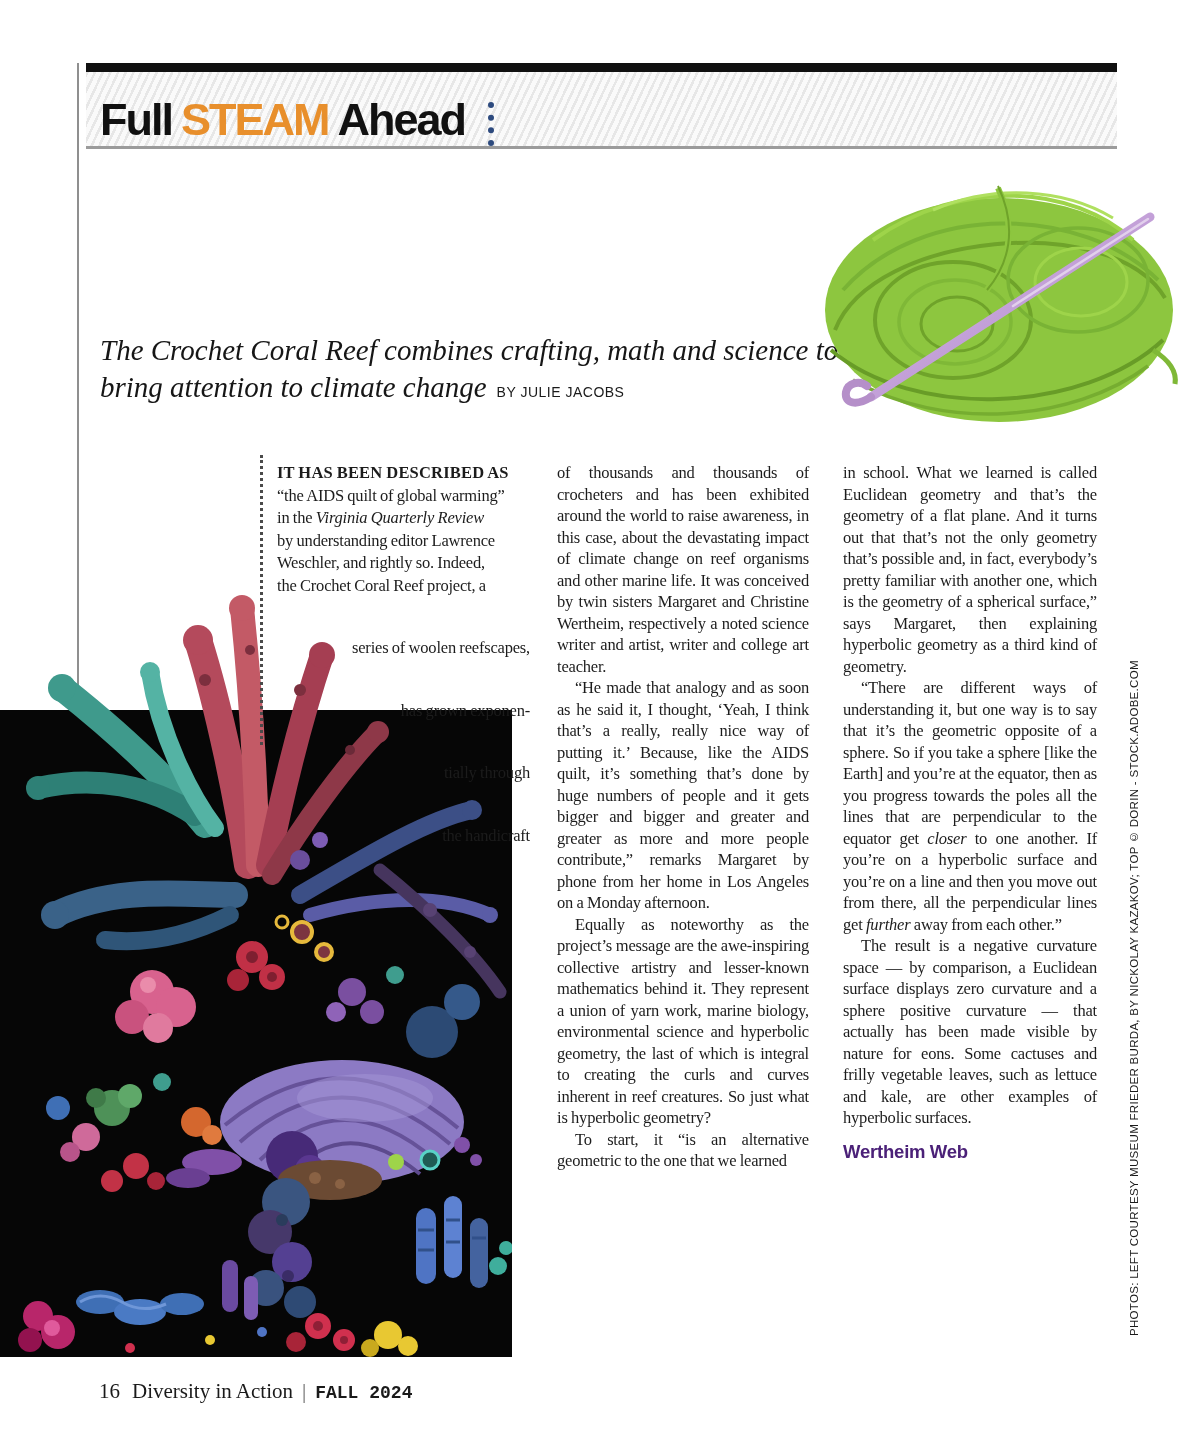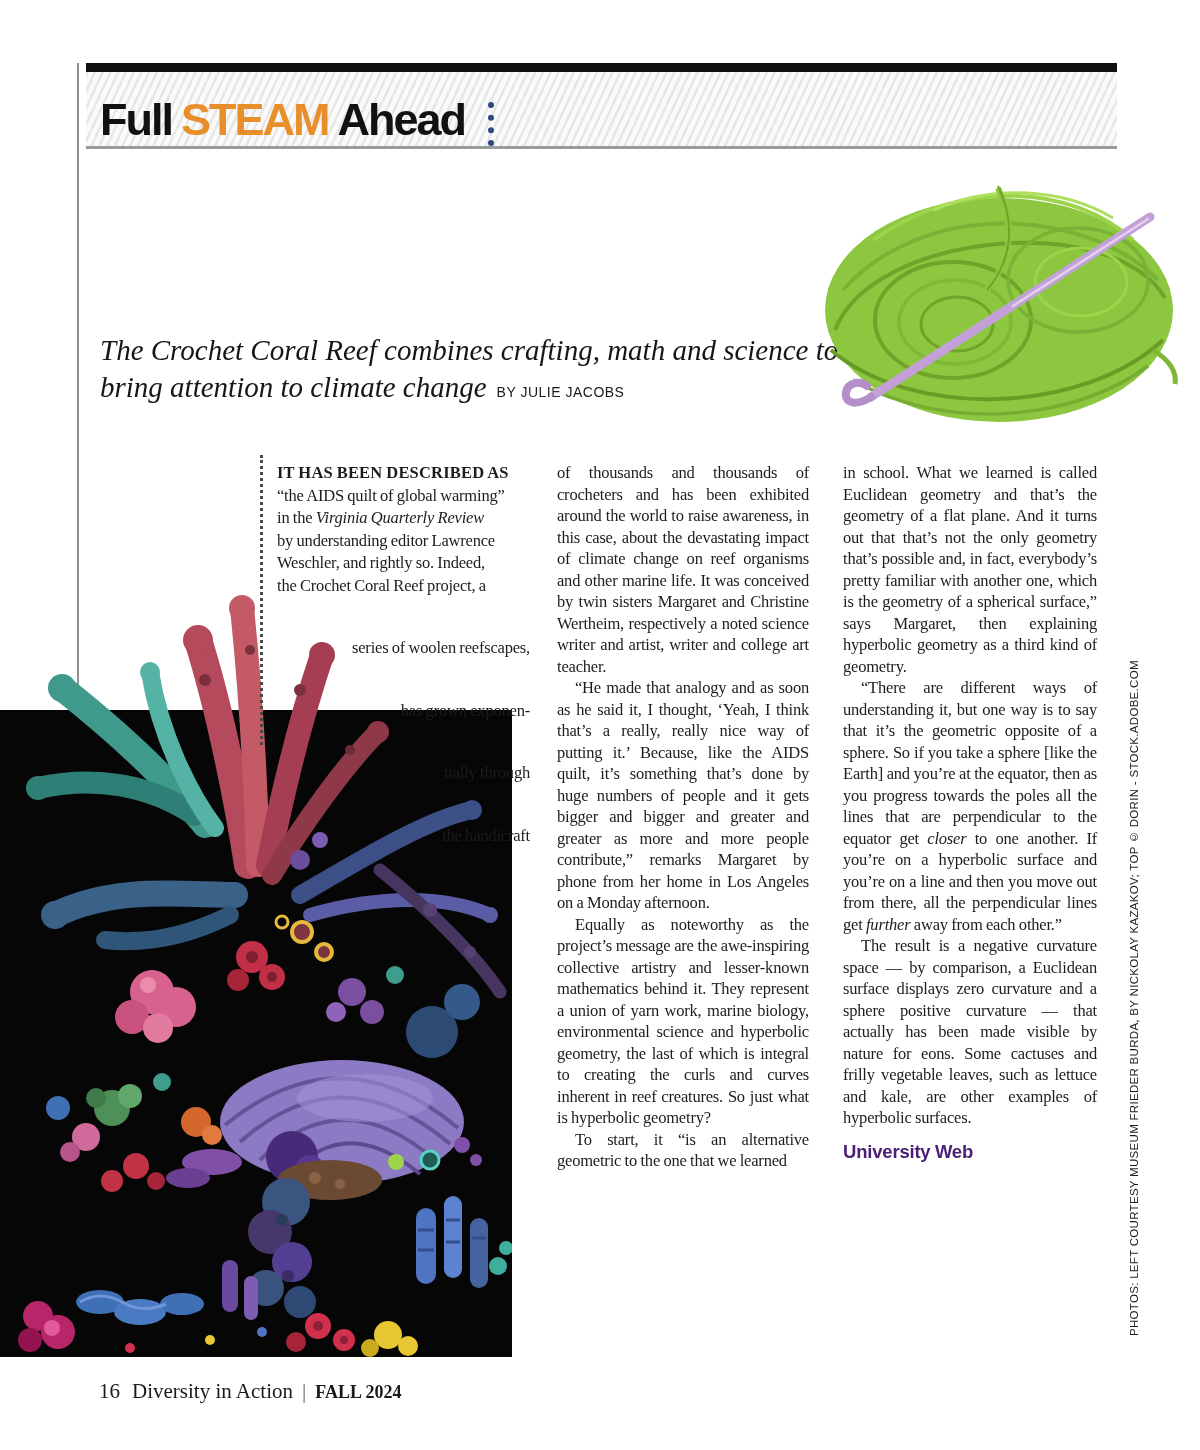--- a/index.html
+++ b/index.html
@@ -69,21 +69,21 @@
   
   .credit{position:absolute;left:1128px;top:722px;height:614px;
           writing-mode:vertical-rl;transform:rotate(180deg);
           font-family:"Liberation Sans",sans-serif;font-size:11.5px;letter-spacing:0.3px;
           color:#1a1a1a;white-space:nowrap;}
 
   
   .footer{position:absolute;left:99px;top:1379px;font-size:21px;color:#1a1a1a;}
   .footer .pg{font-weight:400;margin-right:12px;}
   .footer .sep{color:#666;margin:0 9px;font-weight:400;}
-  .footer .issue{font-family:Liberation Serif, serif;font-weight:700;font-size:18px;}
+  .footer .issue{font-family:Liberation Mono, monospace;font-weight:700;font-size:18px;}
 </style>
 </head>
 <body>
 
 <div id="page">
 
   <div class="page-rule"></div>
 
   <header class="banner">
     <div class="banner-bar"></div>
@@ -283,21 +283,21 @@
     <p>of thousands and thousands of crocheters and has been exhibited around the world to raise awareness, in this case, about the devastating impact of climate change on reef organisms and other marine life. It was conceived by twin sisters Margaret and Christine Wertheim, respectively a noted science writer and artist, writer and college art teacher.</p>
     <p class="ind">“He made that analogy and as soon as he said it, I thought, ‘Yeah, I think that’s a really, really nice way of putting it.’ Because, like the AIDS quilt, it’s something that’s done by huge numbers of people and it gets bigger and bigger and greater and greater as more and more people contribute,” remarks Margaret by phone from her home in Los Angeles on a Monday afternoon.</p>
     <p class="ind">Equally as noteworthy as the project’s message are the awe-inspiring collective artistry and lesser-known mathematics behind it. They represent a union of yarn work, marine biology, environmental science and hyperbolic geometry, the last of which is integral to creating the curls and curves inherent in reef creatures. So just what is hyperbolic geometry?</p>
     <p class="ind">To start, it “is an alternative geometric to the one that we learned</p>
   </div>
 
   <div class="col" id="col3">
     <p>in school. What we learned is called Euclidean geometry and that’s the geometry of a flat plane. And it turns out that that’s not the only geometry that’s possible and, in fact, everybody’s pretty familiar with another one, which is the geometry of a spherical surface,” says Margaret, then explaining hyperbolic geometry as a third kind of geometry.</p>
     <p class="ind"><span>“There are different ways of understanding it, but one way is to say that it’s the geometric opposite of a sphere. So if you take a sphere [like the Earth] and you’re at the equator, then as you progress towards the poles all the lines that are perpendicular to the equator get </span><span class="i">closer</span><span> to one another. If you’re on a hyperbolic surface and you’re on a line and then you move out from there, all the perpendicular lines get </span><span class="i">further</span><span> away from each other.”</span></p>
     <p class="ind">The result is a negative curvature space — by comparison, a Euclidean surface displays zero curvature and a sphere positive curvature — that actually has been made visible by nature for eons. Some cactuses and frilly vegetable leaves, such as lettuce and kale, are other examples of hyperbolic surfaces.</p>
-    <p class="subhead">University Web</p>
+    <p class="subhead">Wertheim Web</p>
   </div>
 
 
   <div class="credit">PHOTOS: LEFT COURTESY MUSEUM FRIEDER BURDA, BY NICKOLAY KAZAKOV; TOP © DORIN - STOCK.ADOBE.COM</div>
 
   <div class="footer">
     <span class="pg">16</span><span>Diversity in Action</span><span class="sep">|</span><span class="issue">FALL 2024</span>
   </div>
 
 </div>

